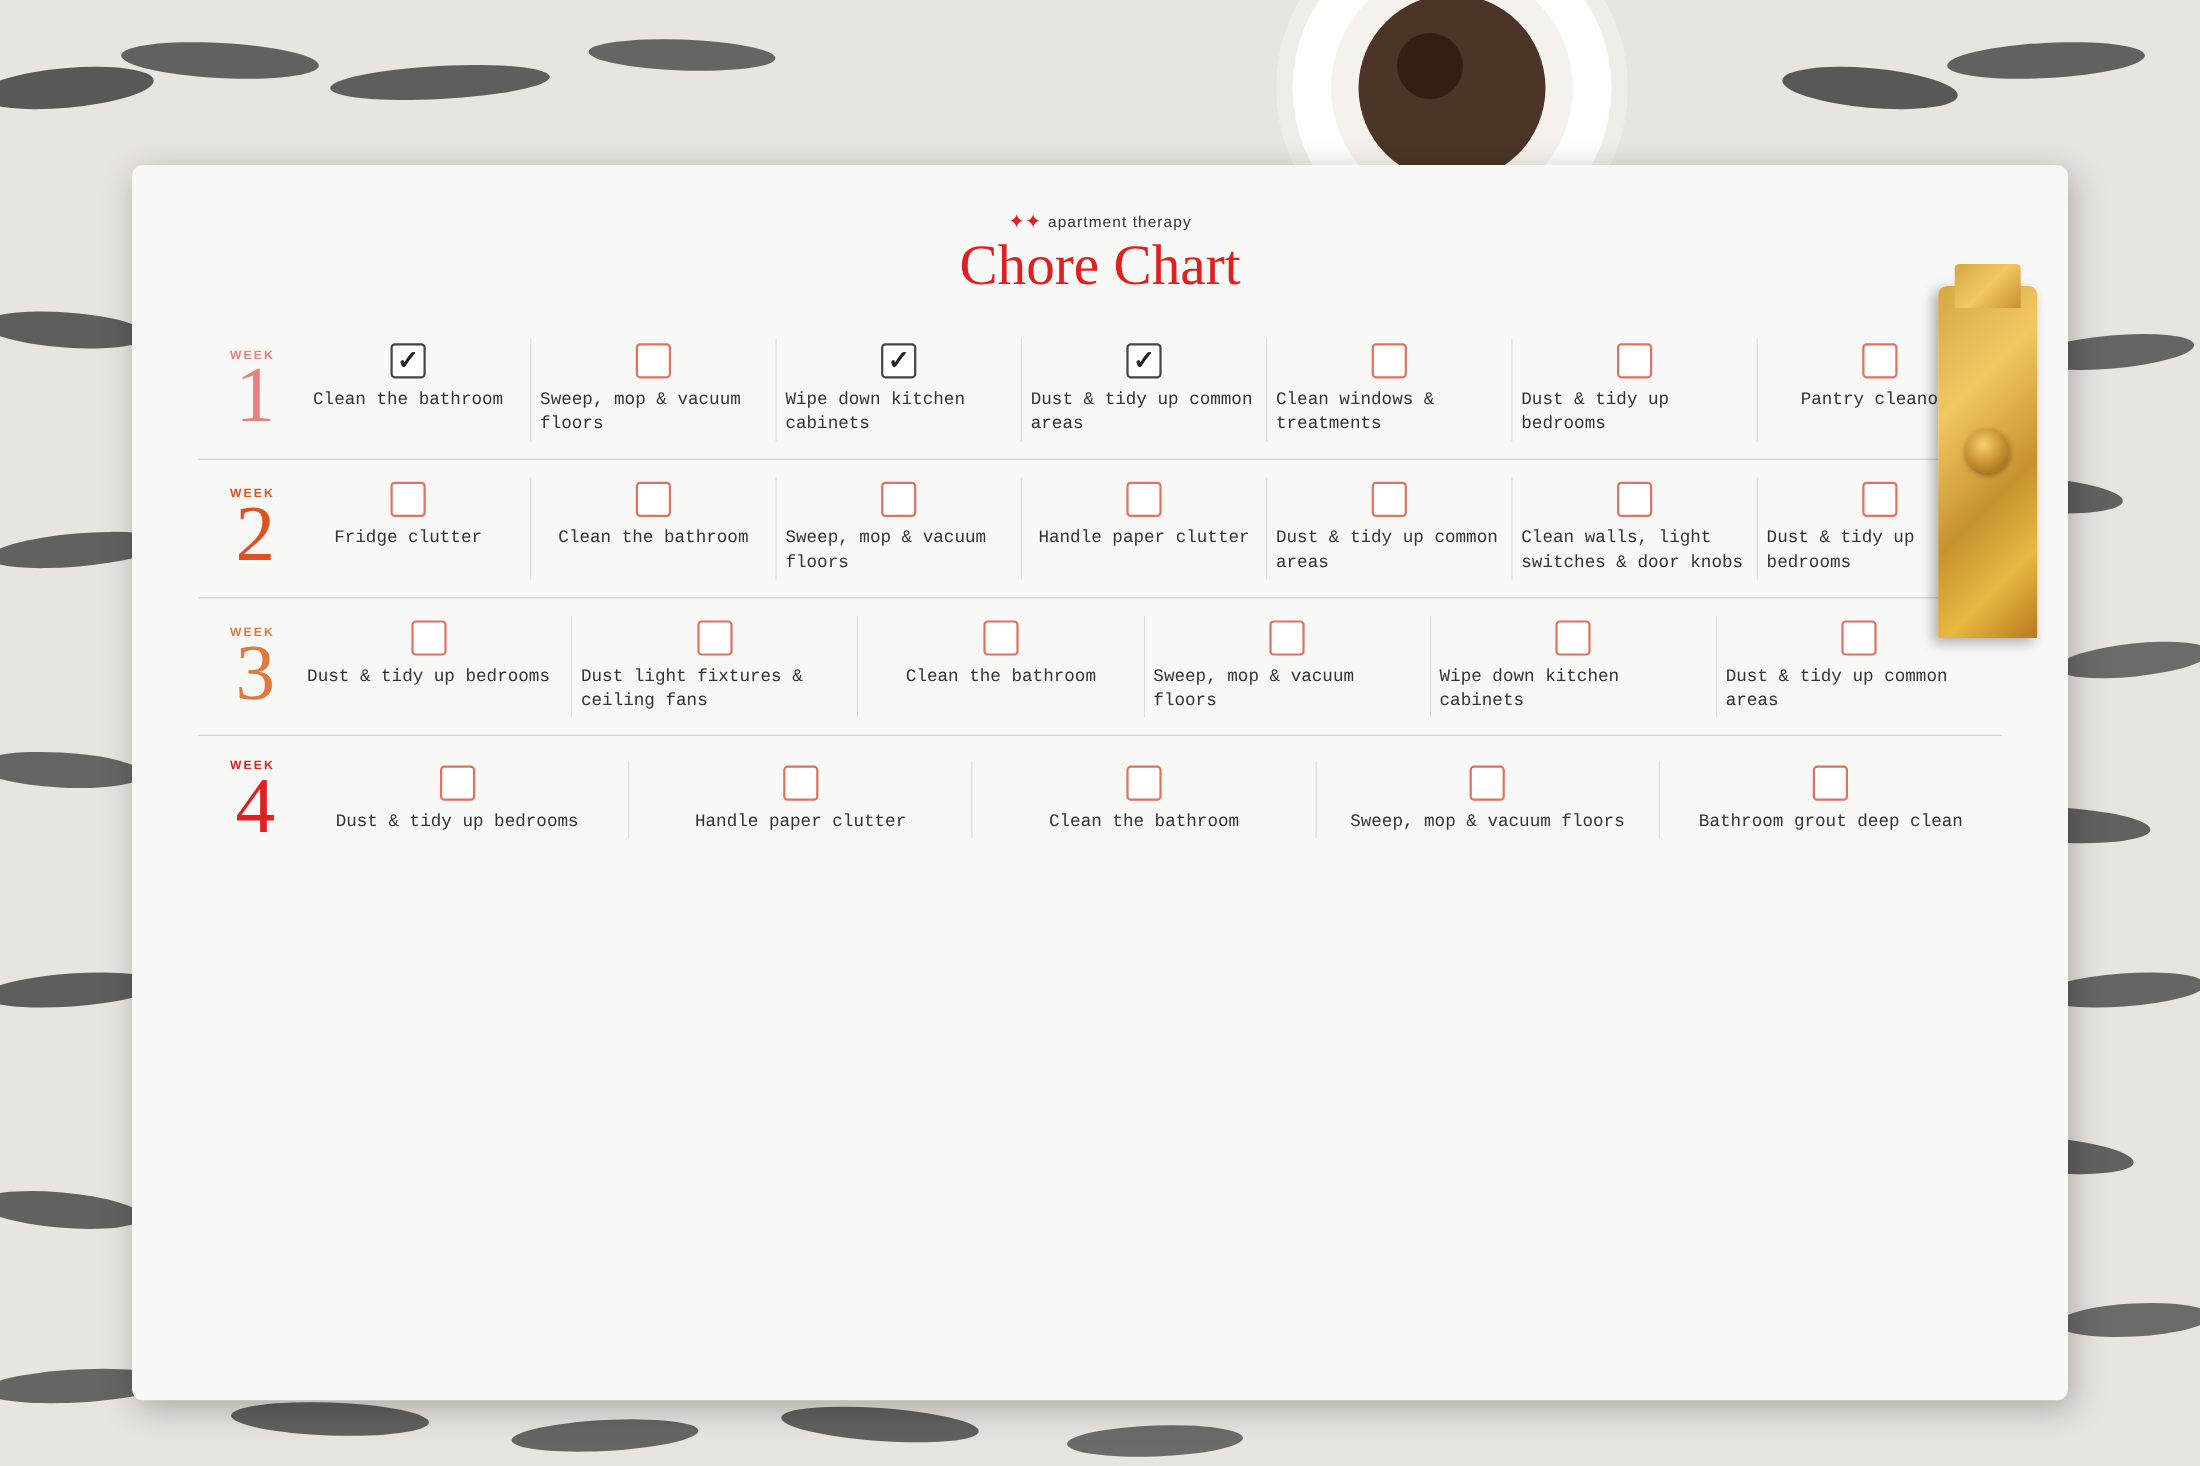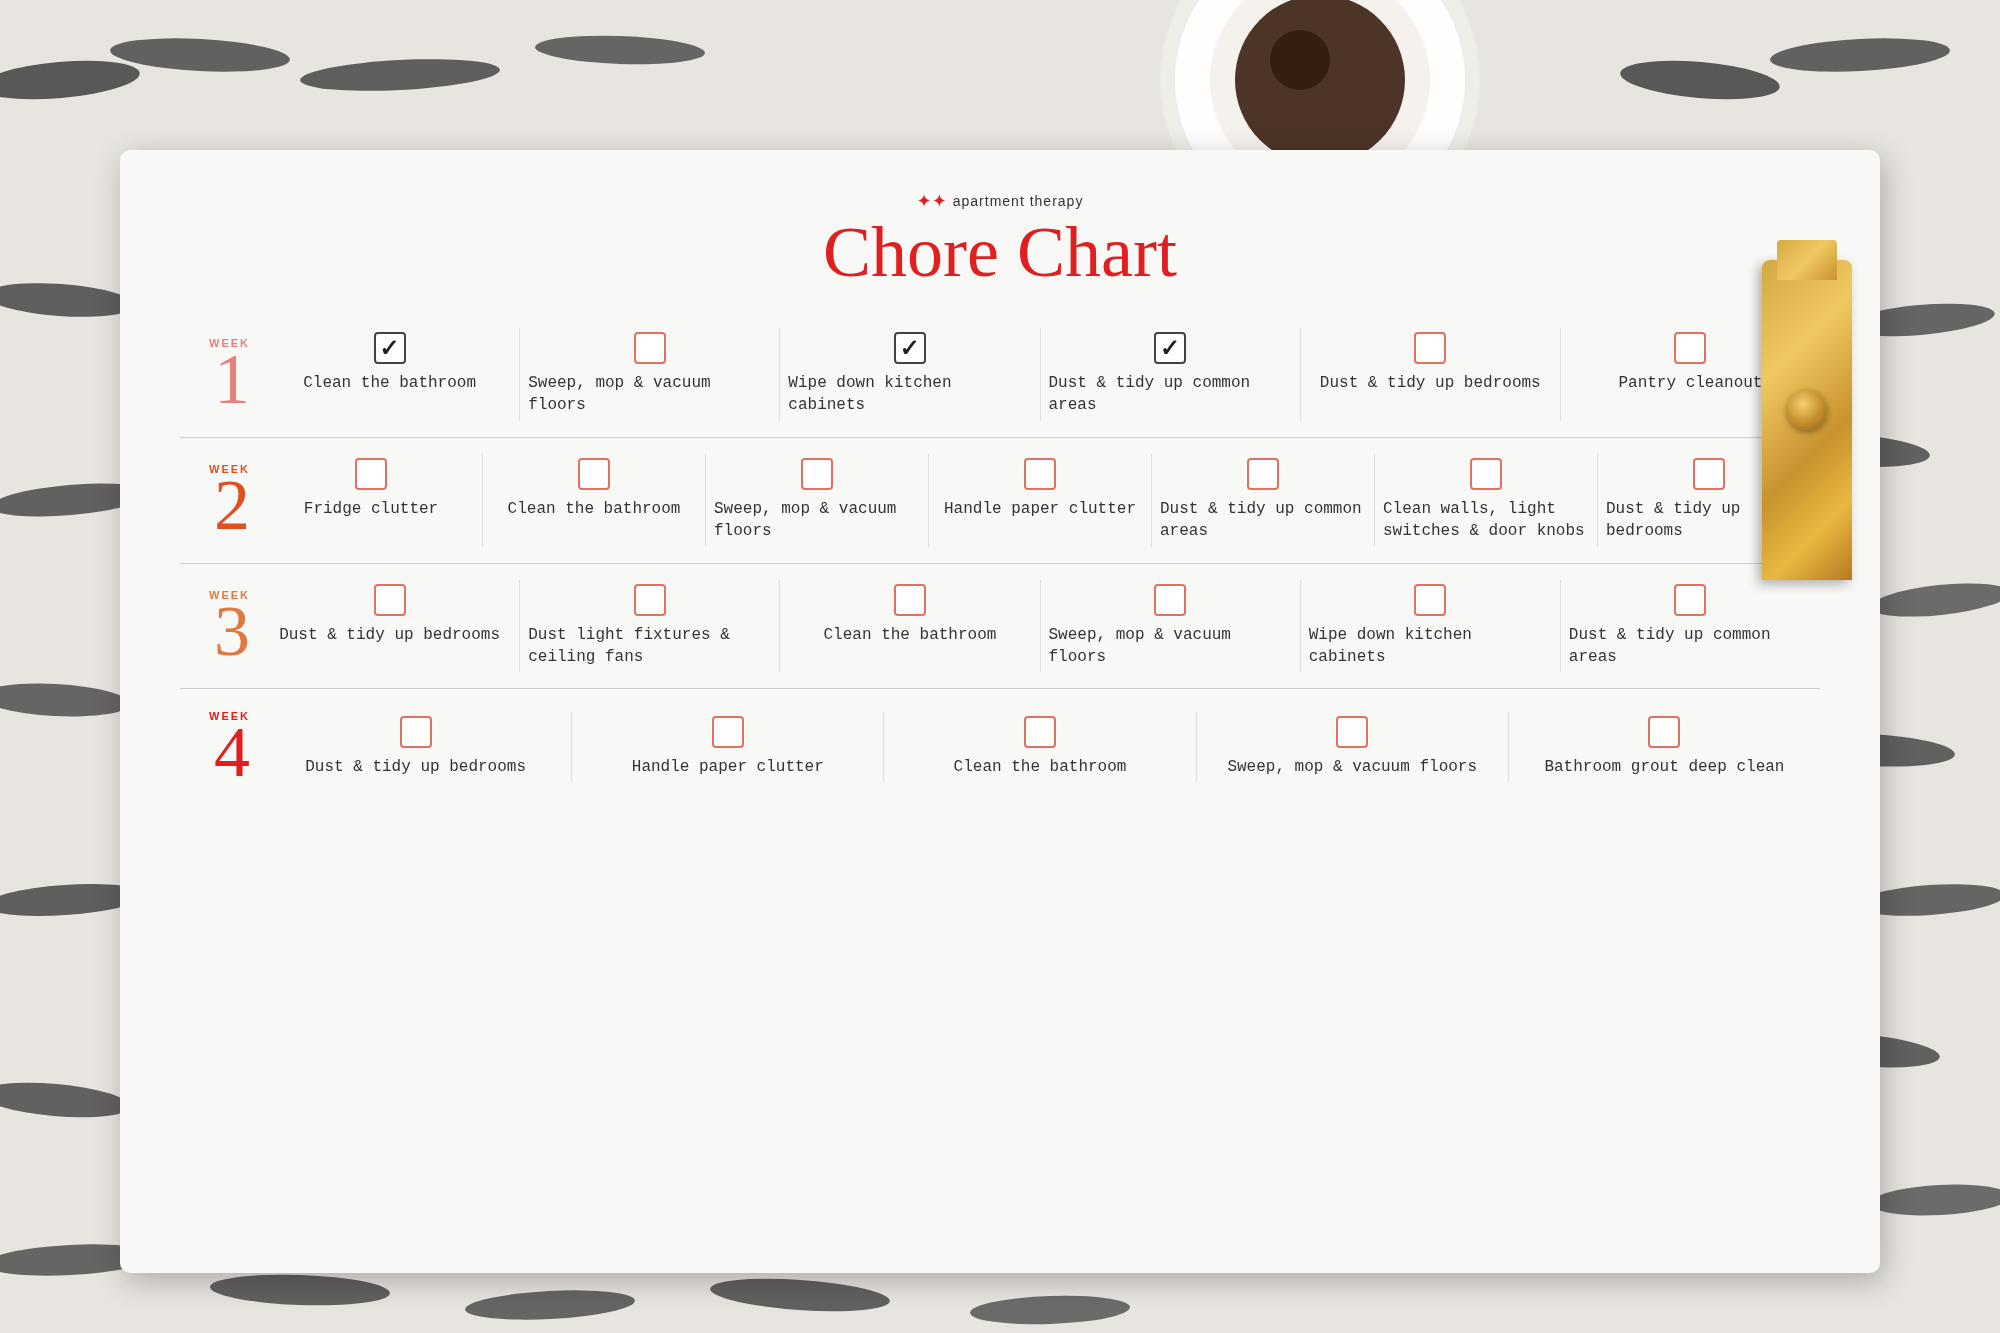--- a/index.html
+++ b/index.html
@@ -85,21 +85,21 @@
       color: #e02020;
       font-size: 18px;
     }
     .brand-name {
       font-family: Liberation Sans, sans-serif;
       font-size: 14px;
       color: #333;
       letter-spacing: 1px;
     }
     .chart-title {
-      font-size: 72px;
+      font-size: 52px;
       color: #e02020;
       font-family: Georgia, serif;
       font-weight: 400;
       line-height: 1;
       margin-top: 2px;
     }
 
     
     .week-row {
       display: flex;
@@ -267,20 +267,24 @@
             <div class="chore-text">Wipe down kitchen cabinets</div>
           </div>
           <div class="chore-item">
             <div class="checkbox checked">
               <span class="checkmark">✓</span>
             </div>
             <div class="chore-text">Dust &amp; tidy up common areas</div>
           </div>
           <div class="chore-item">
             <div class="checkbox"></div>
+            <div class="chore-text">Clean windows &amp; treatments</div>
+          </div>
+          <div class="chore-item">
+            <div class="checkbox"></div>
             <div class="chore-text">Dust &amp; tidy up bedrooms</div>
           </div>
           <div class="chore-item">
             <div class="checkbox"></div>
             <div class="chore-text">Pantry cleanout</div>
           </div>
         </div>
       </div>
       <div class="week-row week-2">
         <div class="week-label">

